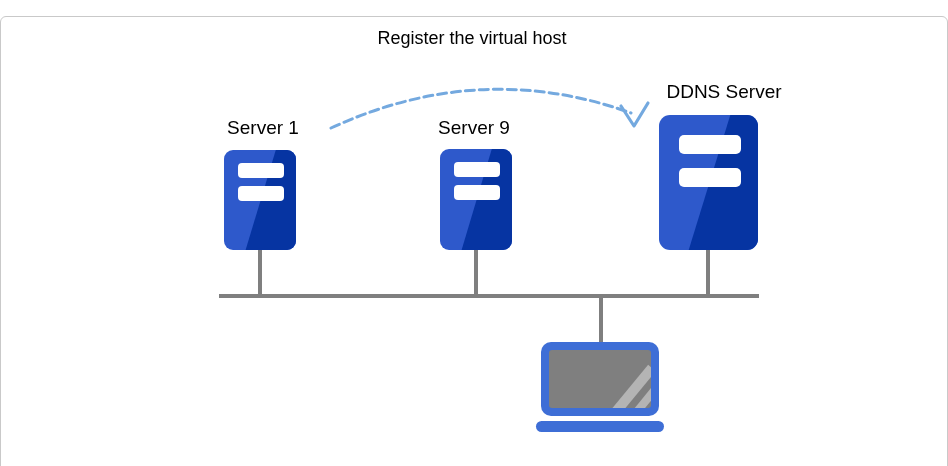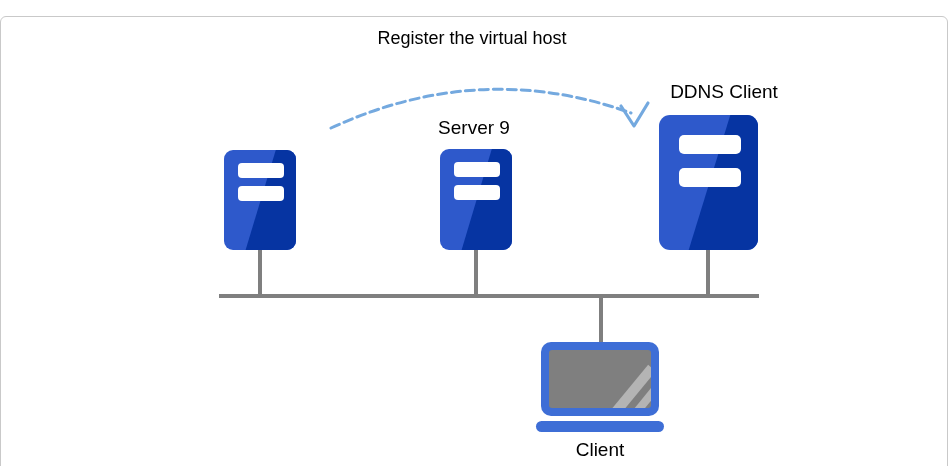--- a/index.html
+++ b/index.html
@@ -54,23 +54,23 @@
 </style>
 </head>
 <body>
 
 <div class="canvas">
 
   <div class="annotation">
     <div>Register the virtual host</div>
   </div>
 
+  <div class="lbl" style="left:192px;top:100px;width:140px;">Server 1</div>
   <div class="lbl" style="left:403px;top:100px;width:140px;">Server 9</div>
-  <div class="lbl" style="left:643px;top:64px;width:160px;">DDNS Client</div>
-  <div class="lbl" style="left:529px;top:422px;width:140px;">Client</div>
+  <div class="lbl" style="left:643px;top:64px;width:160px;">DDNS Server</div>
 
   <svg class="scene" viewBox="0 0 946 464">
     <defs>
       <clipPath id="clipSrv1">
           <rect x="223" y="133" width="72" height="100" rx="9"></rect>
         </clipPath>
       <clipPath id="clipSrv2">
           <rect x="439" y="132" width="72" height="101" rx="9"></rect>
         </clipPath>
       <clipPath id="clipDdns">

